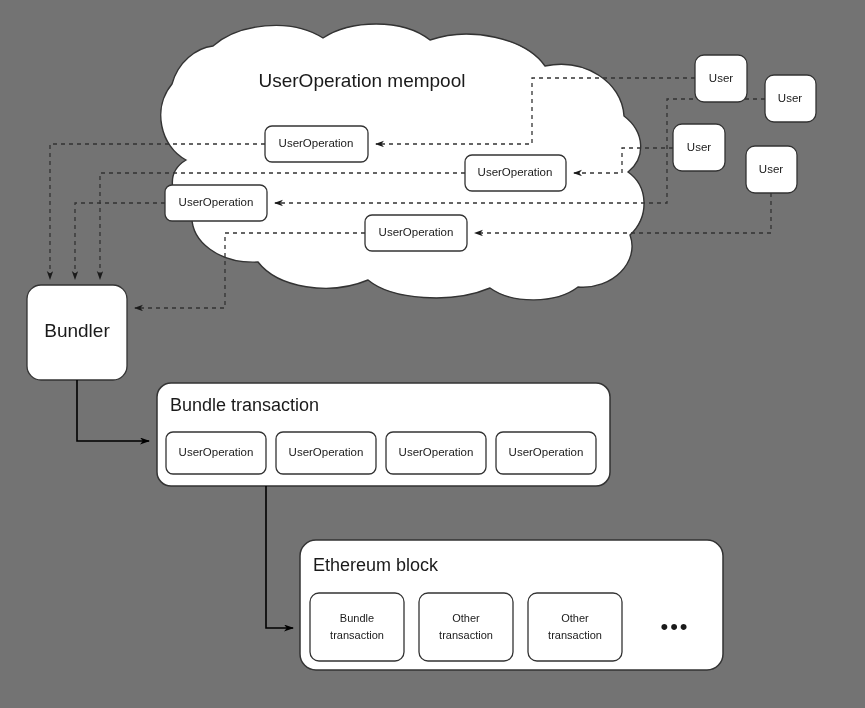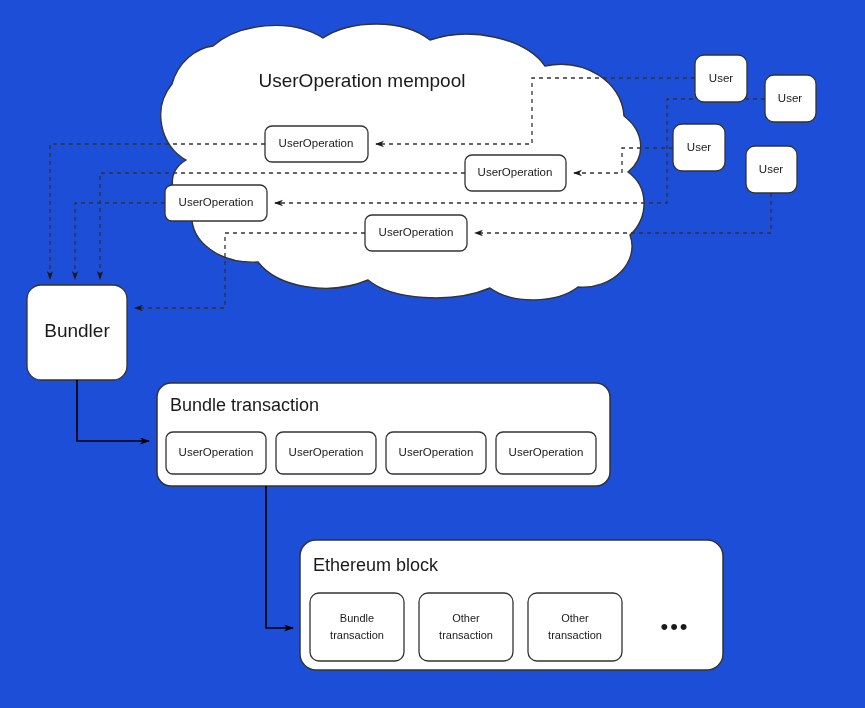--- a/index.html
+++ b/index.html
@@ -4,21 +4,21 @@
 <style>
   html, body {
     margin: 0;
     padding: 0;
     background: #ffffff;
   }
   #diagram-root {
     position: relative;
     width: 865px;
     height: 708px;
-    background: #1d4ed8;
+    background: #737373;
     font-family: "Liberation Sans", sans-serif;
     overflow: hidden;
   }
   svg.diagram-canvas {
     position: absolute;
     top: 0;
     left: 0;
     width: 865px;
     height: 708px;
   }

